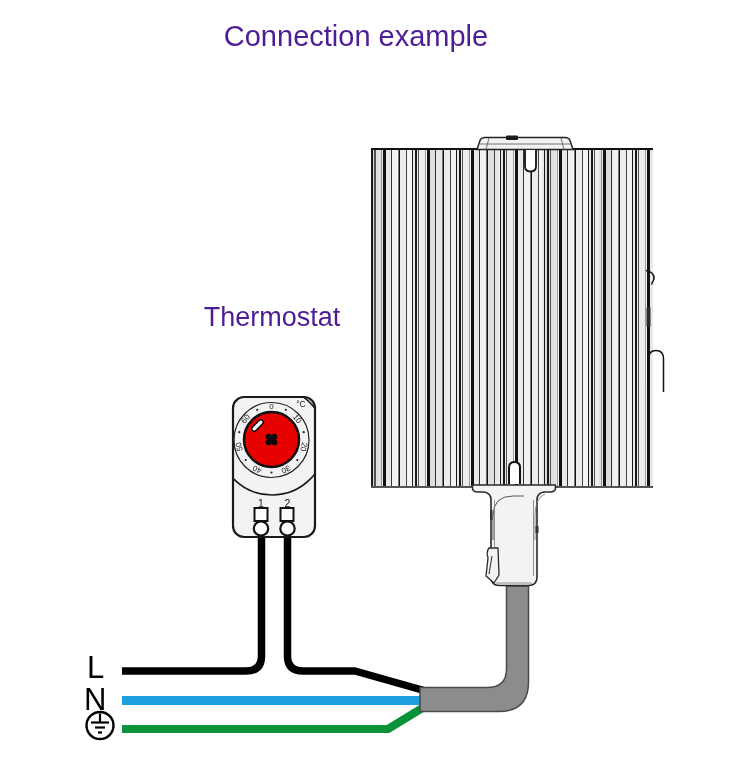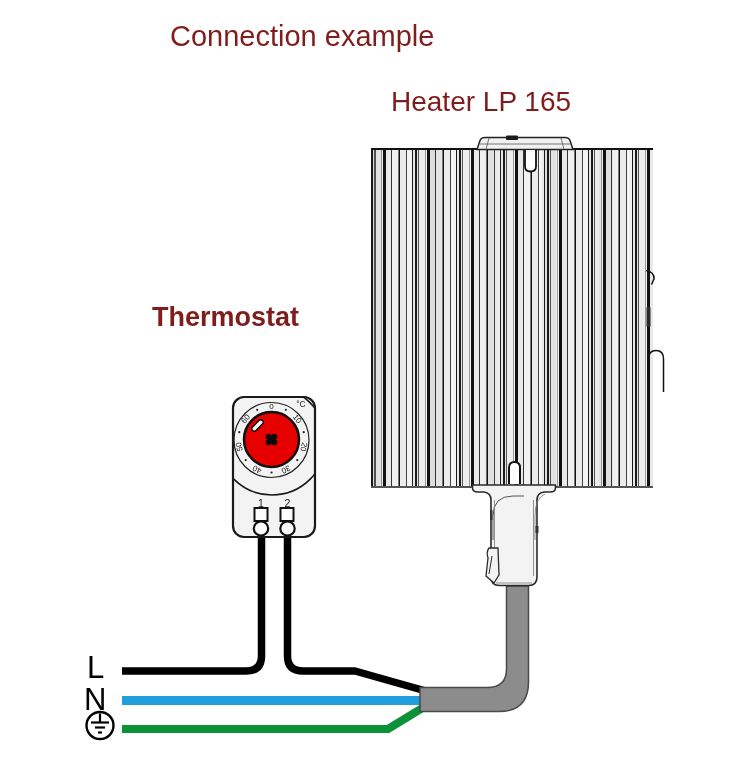--- a/index.html
+++ b/index.html
@@ -1,21 +1,21 @@
 <!DOCTYPE html>
 <html><head>
 <meta charset="utf-8">
 <style>
   html,body{margin:0;padding:0;background:#ffffff;}
   .stage{position:relative;width:752px;height:768px;background:#fff;overflow:hidden;
          font-family:"Liberation Sans",sans-serif;}
-  .label{position:absolute;color:#7f1d1d;}
+  .label{position:absolute;color:#4c1d95;text-align:center;}
   .title{left:170px;top:20px;width:372px;font-size:29px;}
   .heater-label{left:391px;top:86px;width:260px;font-size:28px;}
-  .thermo-label{left:152px;top:299px;width:240px;font-size:27px;line-height:36px;font-weight:bold;}
+  .thermo-label{left:152px;top:299px;width:240px;font-size:27px;line-height:36px;}
   .lbl-L{left:87px;top:650px;width:40px;font-size:31px;color:#000;text-align:left;}
   .lbl-N{left:84px;top:682px;width:40px;font-size:31px;color:#000;text-align:left;}
   .fins{position:absolute;left:371px;top:148px;width:282px;height:336px;
     border-top:2.5px solid #111;border-bottom:2px solid #555;
     background:
       repeating-linear-gradient(90deg, rgba(0,0,0,0.05) 0 14px, rgba(0,0,0,0) 14px 57px),
       repeating-linear-gradient(90deg,
         #1a1a1a 0 2px,#e6e6e6 2px 3px,#555 3px 4.5px,#ededed 4.5px 10px,
         #999 10px 11px,#f5f5f5 11px 12.5px,#111 12.5px 15px,#e9e9e9 15px 20px,
         #333 20px 21.5px,#f1f1f1 21.5px 27px,#777 27px 28px,#101010 28px 29.5px,
@@ -23,21 +23,20 @@
         #e8e8e8 42.5px 44px);}
   .overlay{position:absolute;left:0;top:0;}
   svg text{font-family:"Liberation Sans",sans-serif;fill:#1a1a1a;}
 </style>
 </head>
 <body>
 
 <div class="stage">
 
   <div class="label title">Connection example</div>
-  <div class="label heater-label">Heater LP 165</div>
   <div class="label thermo-label">
     <div>Thermostat</div>
   </div>
   <div class="label lbl-L">L</div>
   <div class="label lbl-N">N</div>
 
   <div class="fins"></div>
 
   <svg class="overlay" width="752" height="768" viewBox="0 0 752 768">
     <defs>

